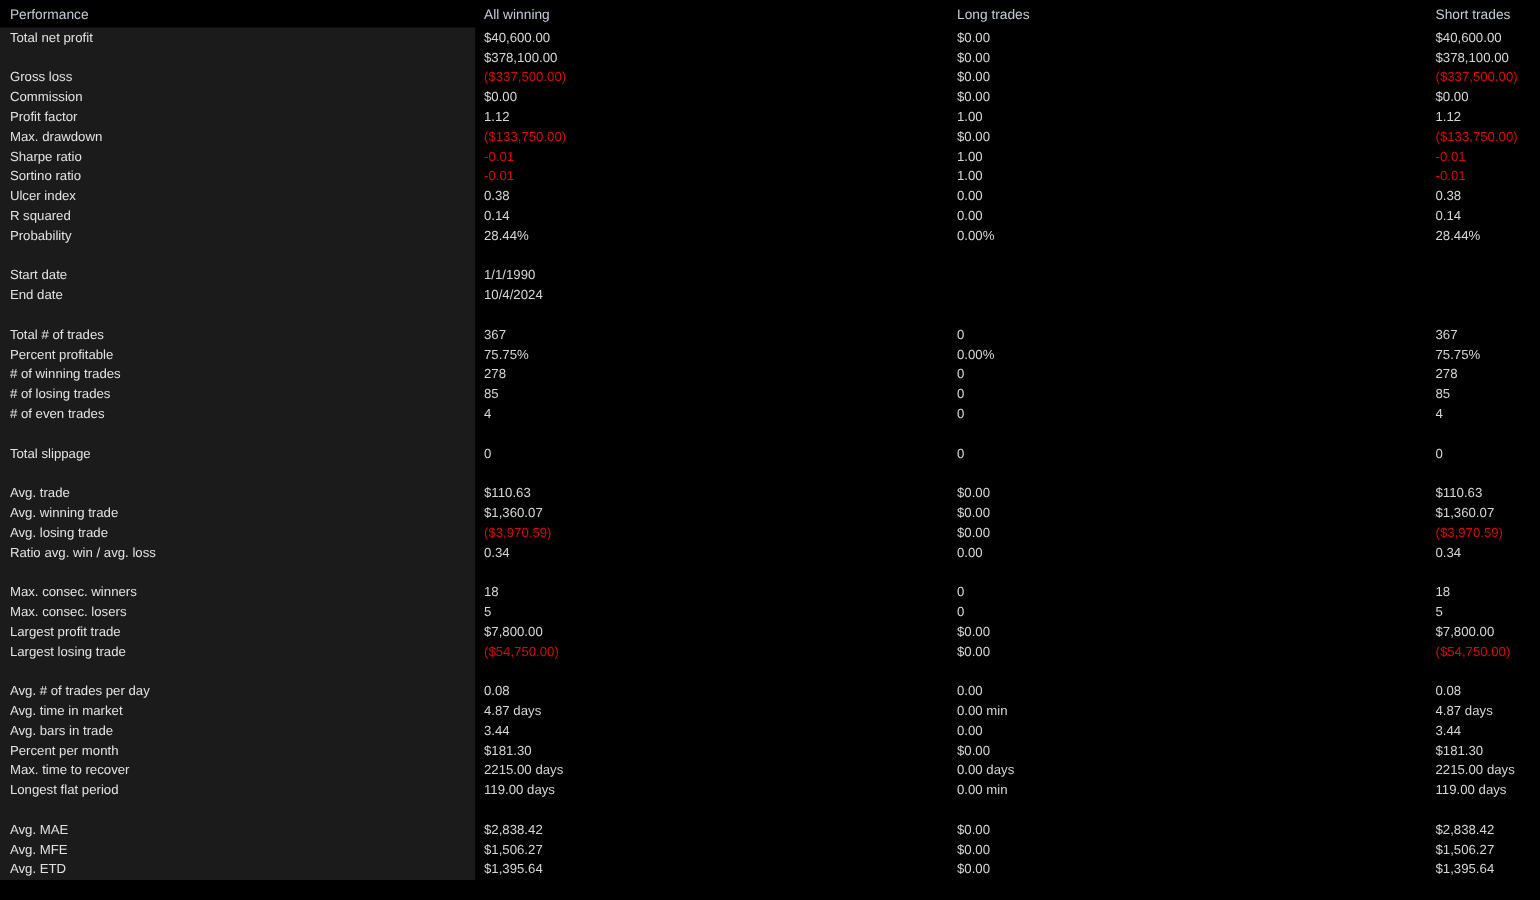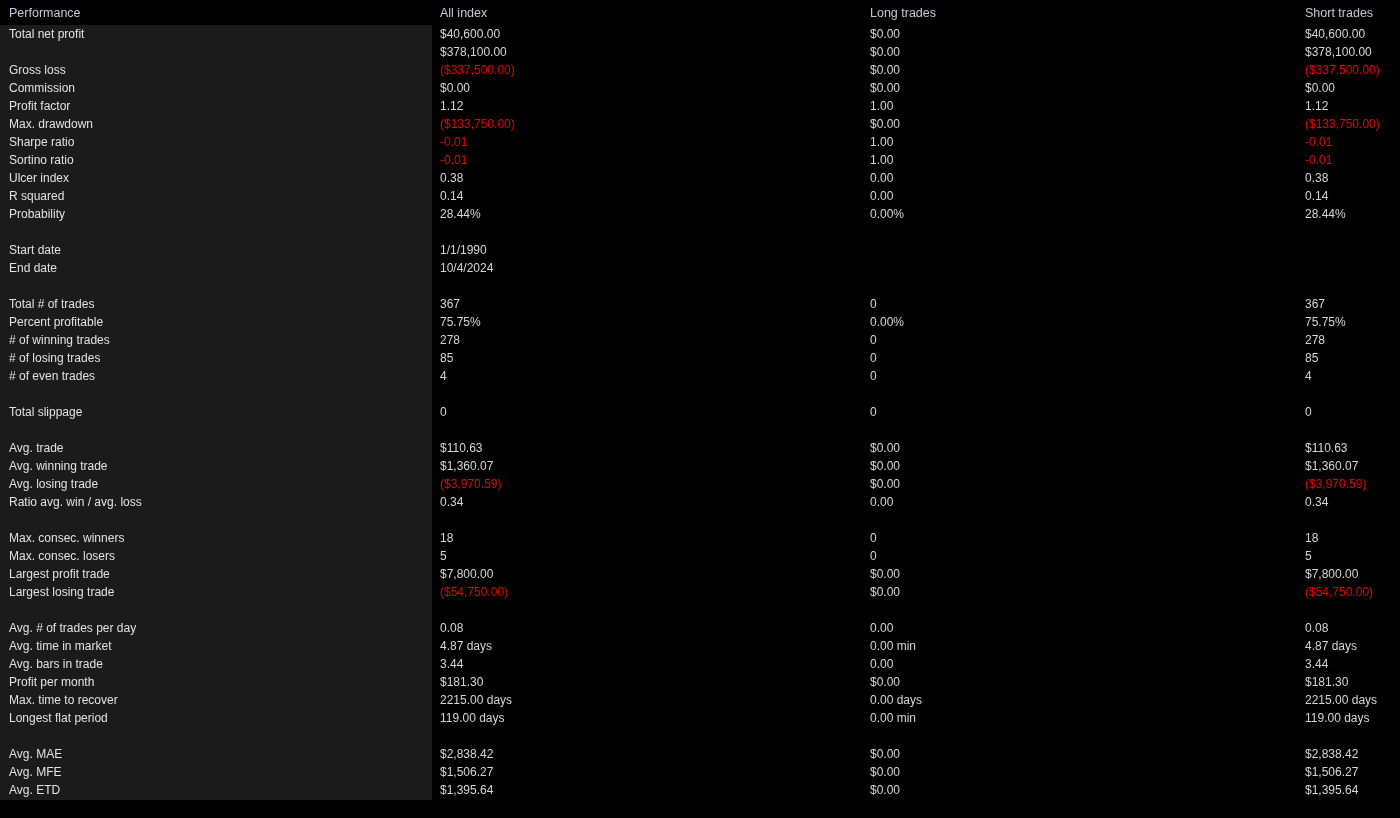--- a/index.html
+++ b/index.html
@@ -95,21 +95,21 @@
 </style>
 </head>
 <body>
 
 <div id="report">
 
   <div class="label-panel"></div>
 
   <div class="header-row">
     <div class="hcell h-label">Performance</div>
-    <div class="hcell h-all">All index</div>
+    <div class="hcell h-all">All winning</div>
     <div class="hcell h-long">Long trades</div>
     <div class="hcell h-short">Short trades</div>
   </div>
 
   <div class="rows" id="rows-container">
       <div class="row">
         <div class="cell c-label">Total net profit</div>
         <div class="cell c-all">$40,600.00</div>
         <div class="cell c-long">$0.00</div>
         <div class="cell c-short">$40,600.00</div>
@@ -287,21 +287,21 @@
         <div class="cell c-long">0.00 min</div>
         <div class="cell c-short">4.87 days</div>
       </div>
       <div class="row">
         <div class="cell c-label">Avg. bars in trade</div>
         <div class="cell c-all">3.44</div>
         <div class="cell c-long">0.00</div>
         <div class="cell c-short">3.44</div>
       </div>
       <div class="row">
-        <div class="cell c-label">Profit per month</div>
+        <div class="cell c-label">Percent per month</div>
         <div class="cell c-all">$181.30</div>
         <div class="cell c-long">$0.00</div>
         <div class="cell c-short">$181.30</div>
       </div>
       <div class="row">
         <div class="cell c-label">Max. time to recover</div>
         <div class="cell c-all">2215.00 days</div>
         <div class="cell c-long">0.00 days</div>
         <div class="cell c-short">2215.00 days</div>
       </div>

